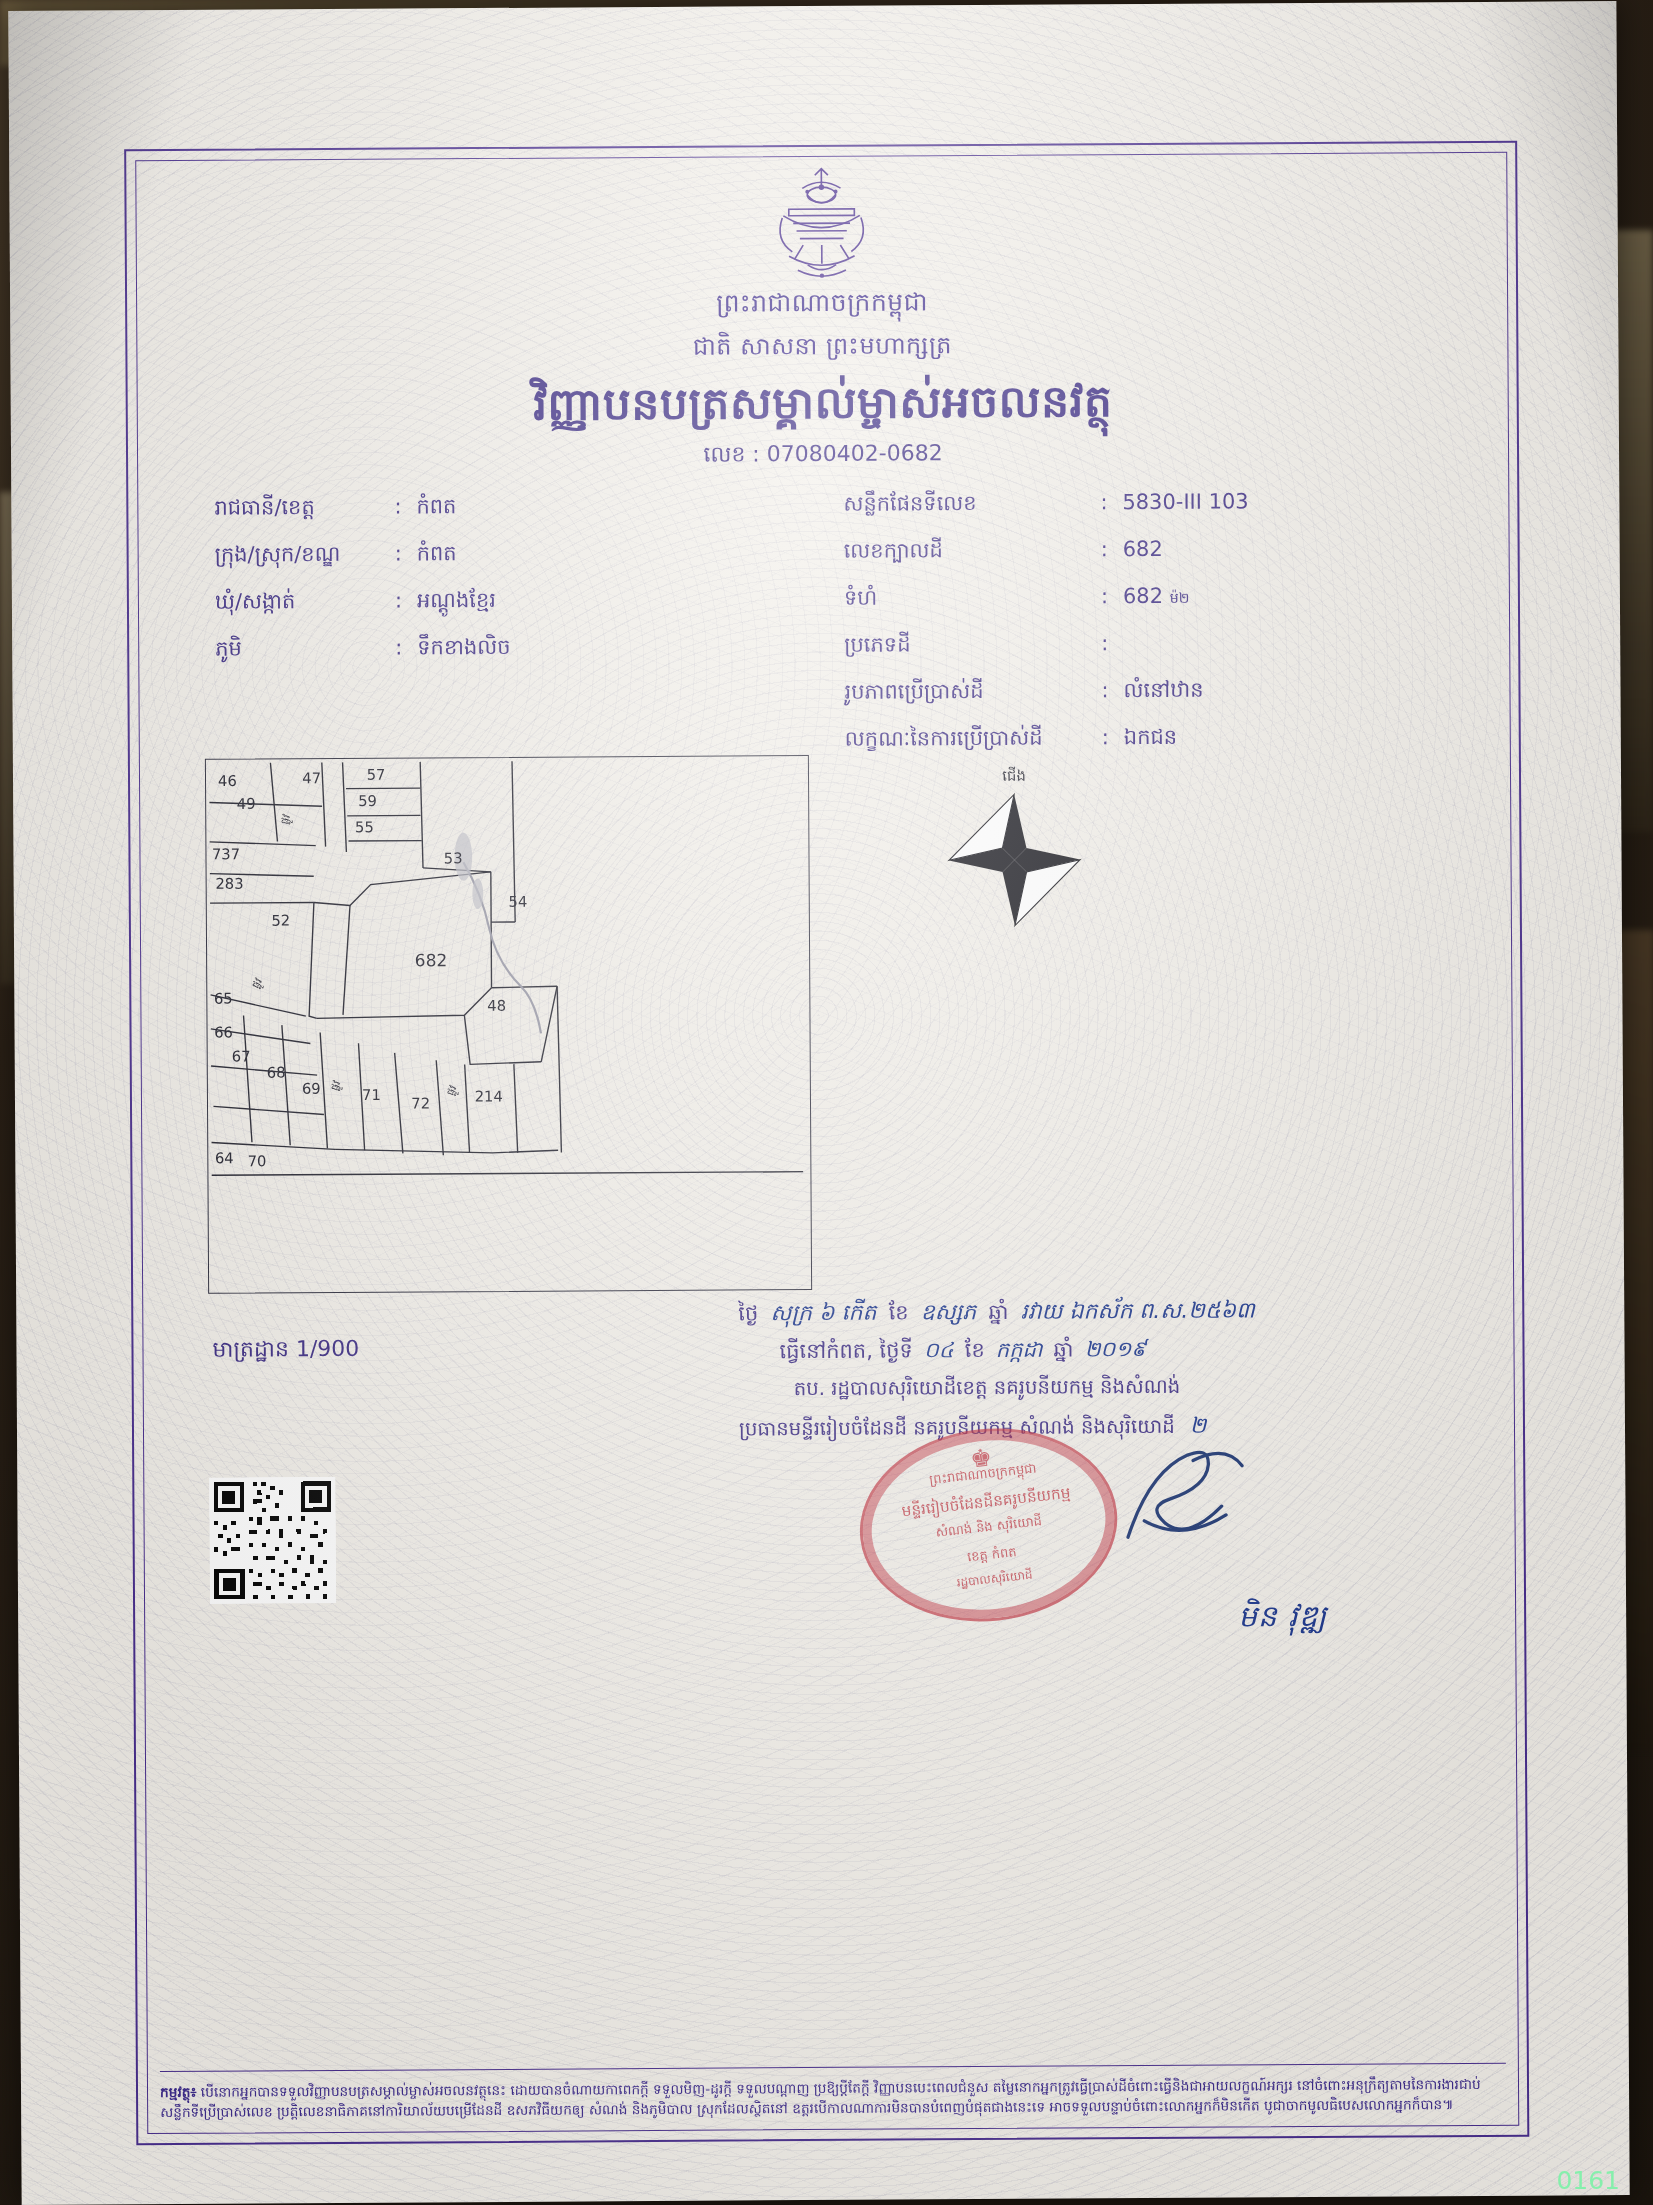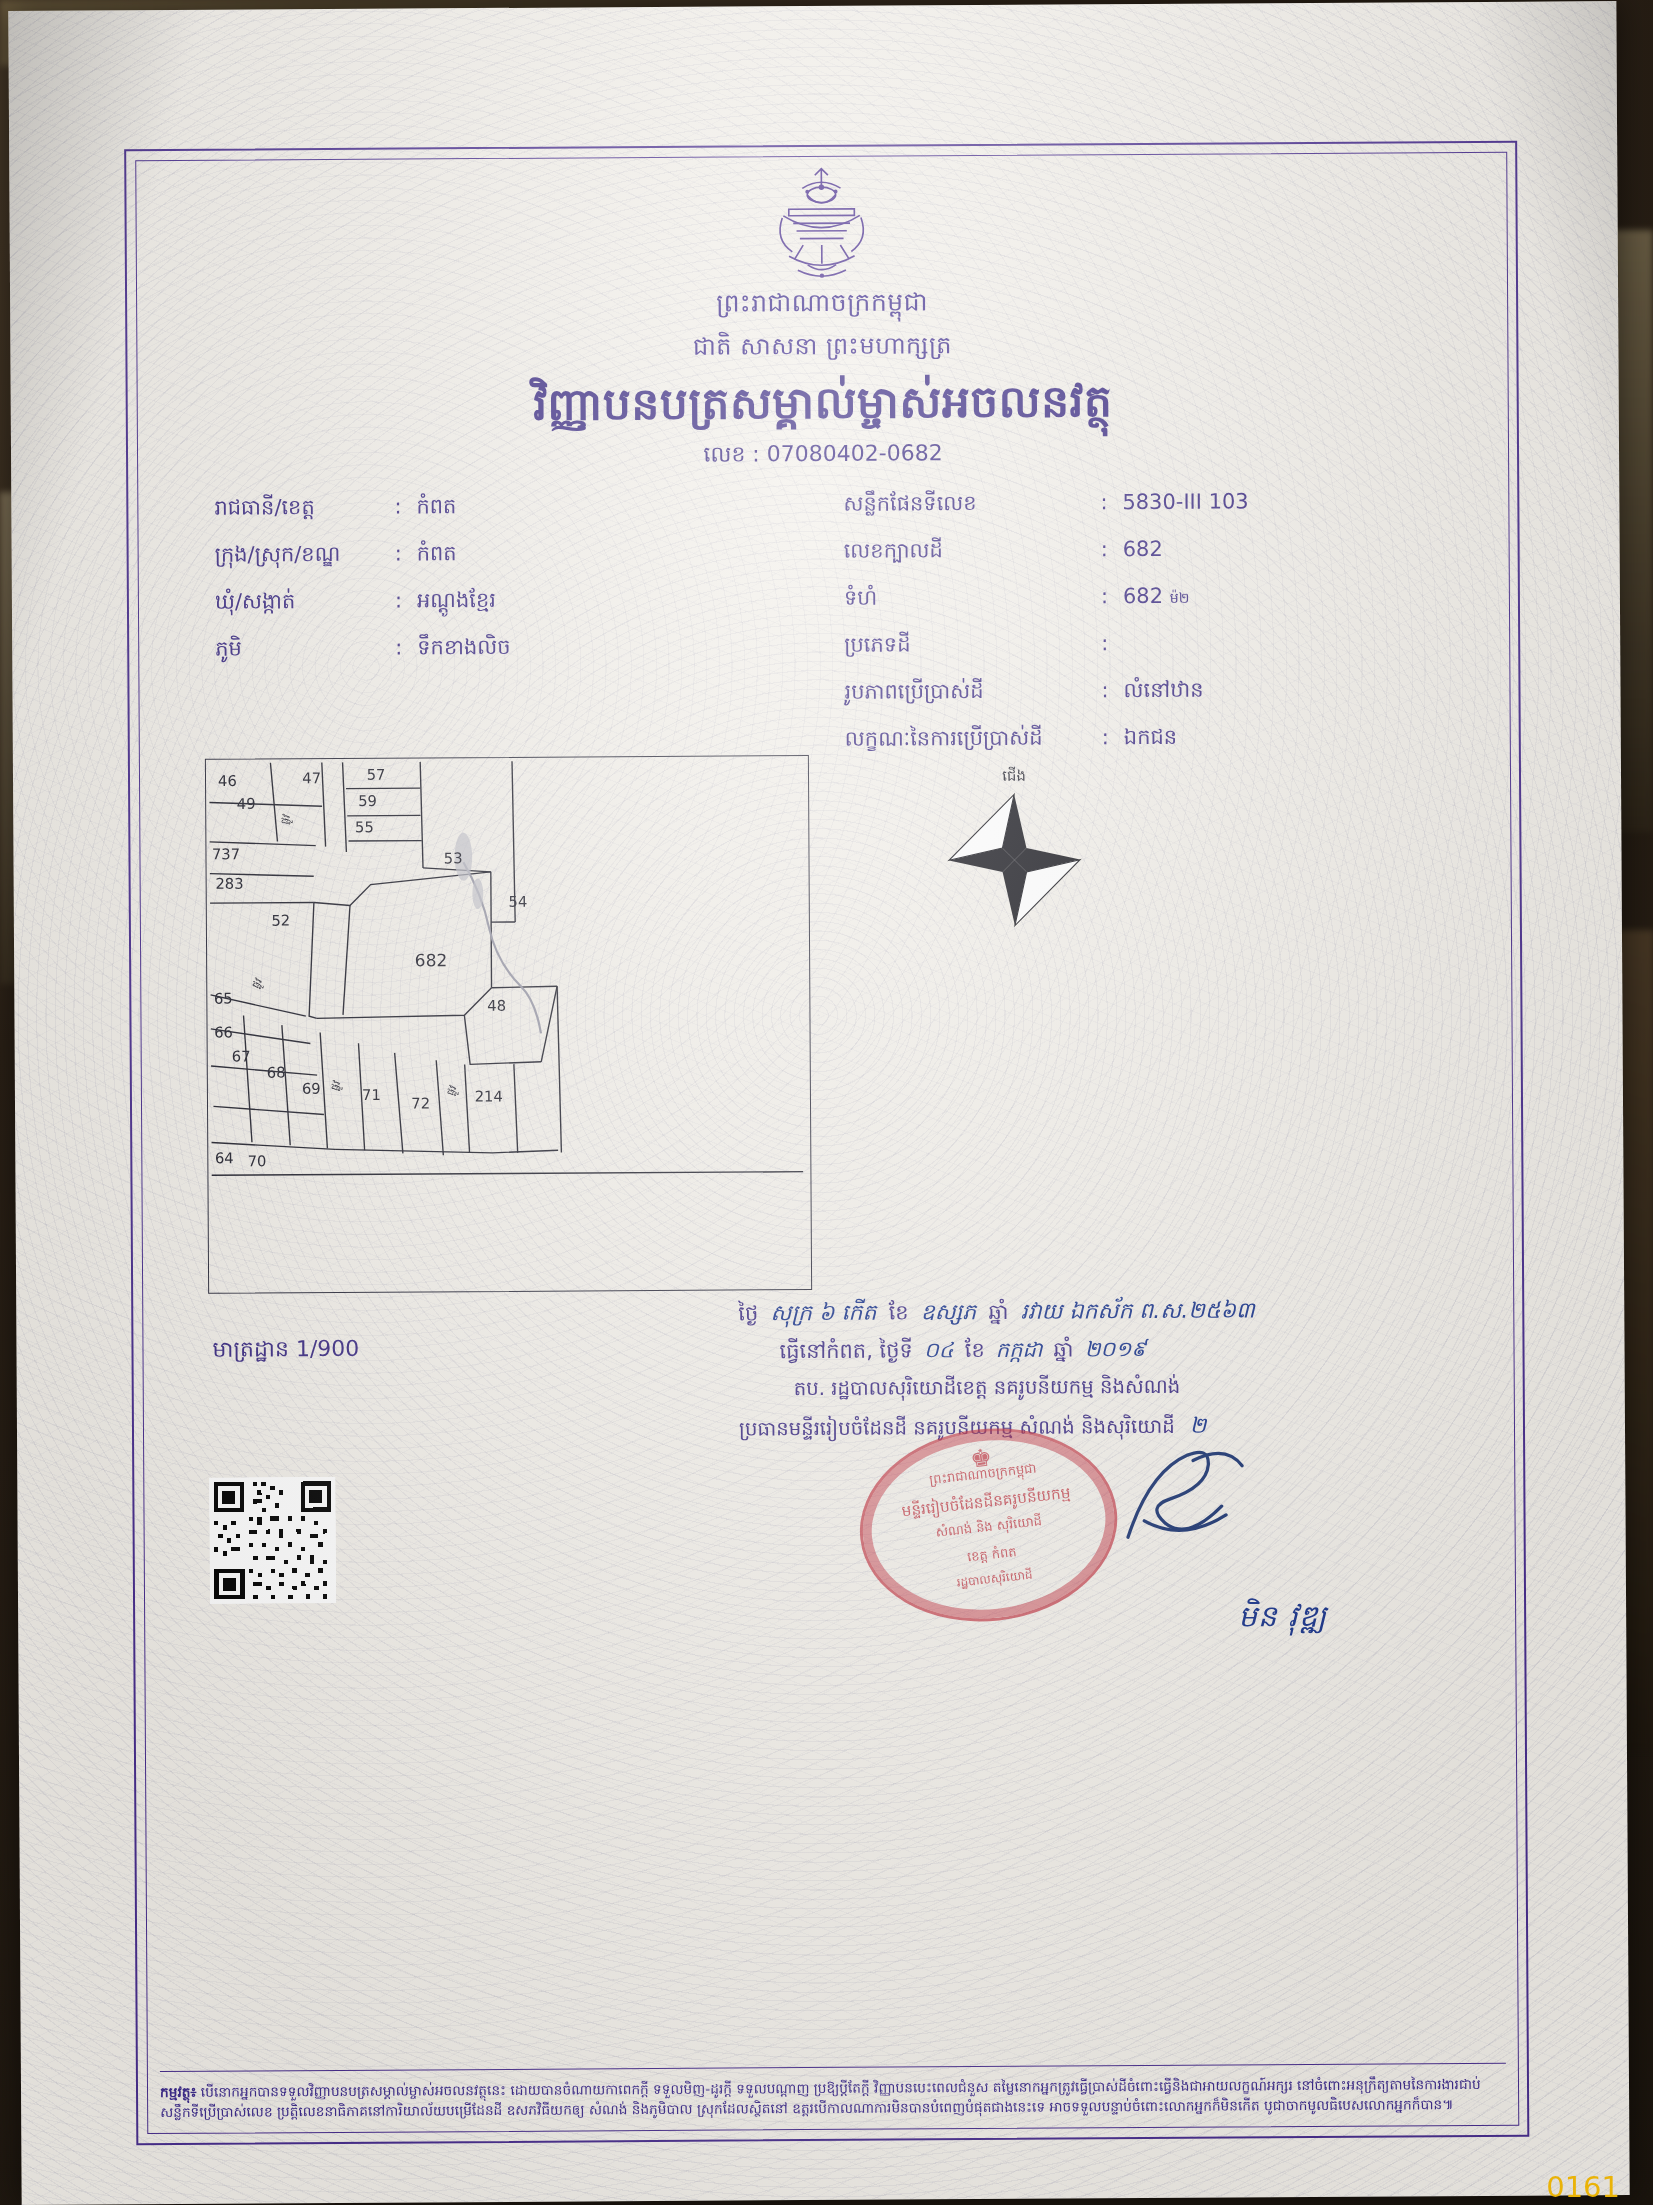--- a/index.html
+++ b/index.html
@@ -305,23 +305,23 @@
     color: #3f2d8e;
     font-size: 13.7px;
     line-height: 1.5;
   }
   #footer-note .fn-label { font-weight: bold; }
 
   
   #page-corner {
     position: absolute;
     right: 33px;
-    bottom: 1px;
-    font-size: 29px;
-    color: #eab308;
+    bottom: 10px;
+    font-size: 25px;
+    color: #86efac;
   }
 </style>
 </head>
 <body>
 
 <div id="backdrop">
   <div class="bd-patch" style="left:0;top:0;width:656px;height:66px;background:linear-gradient(90deg,#6b5c3e,#3a2f1e);"></div>
   <div class="bd-patch" style="left:1520px;top:230px;width:133px;height:602px;background:linear-gradient(180deg,#6e6248,#2c2418);"></div>
   <div class="bd-patch" style="left:0;top:492px;width:66px;height:492px;background:linear-gradient(180deg,#8a7c60,#3c3222);"></div>
   <div class="bd-patch" style="left:1477px;top:930px;width:177px;height:820px;background:linear-gradient(200deg,#4a3a26,#1a140c);"></div>

